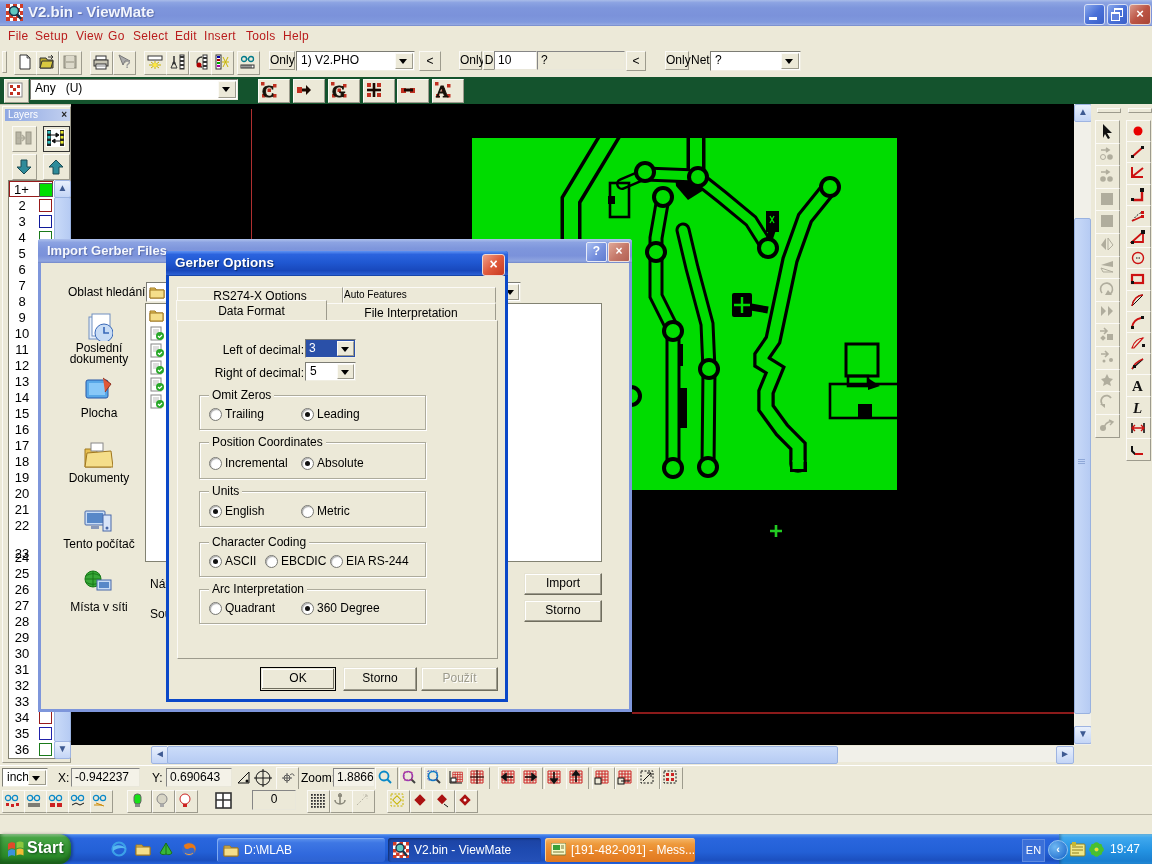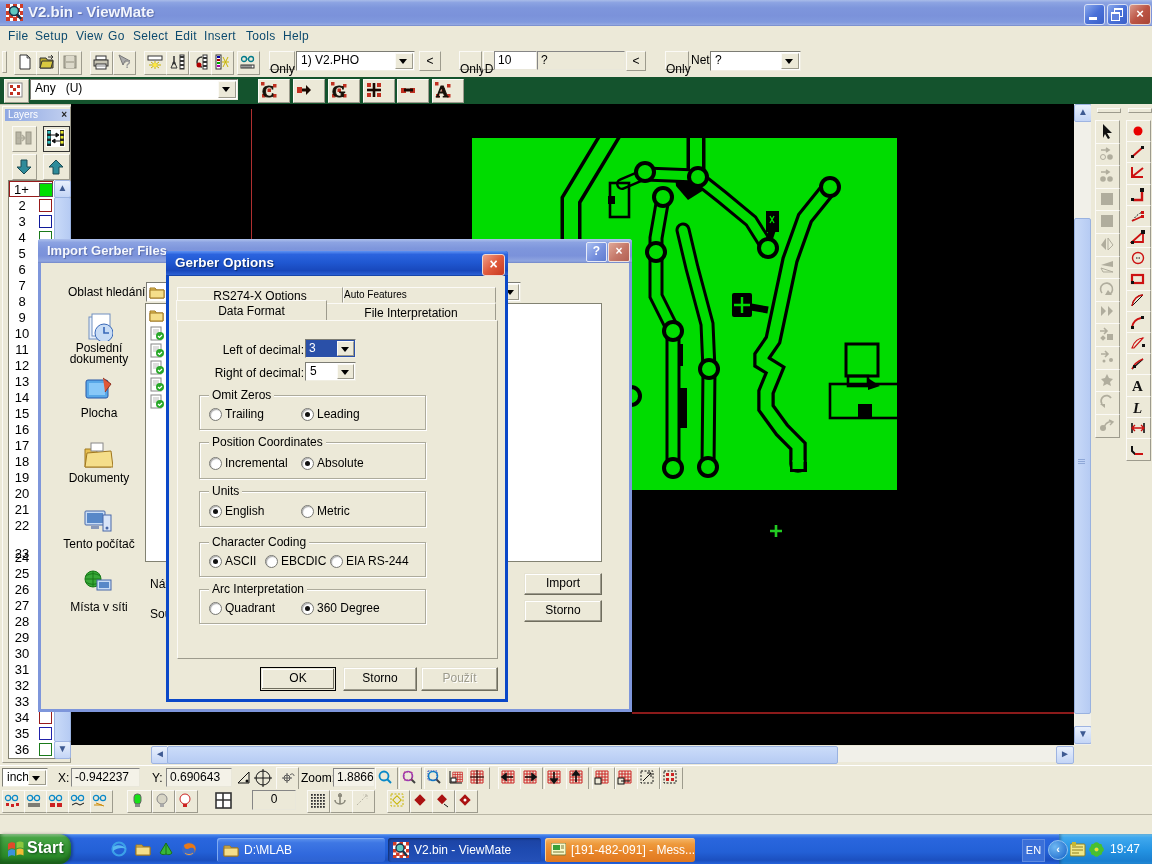--- a/index.html
+++ b/index.html
@@ -4,21 +4,21 @@
 body{width:1152px;height:864px;overflow:hidden;font-family:"Liberation Sans",sans-serif;}
 #root{position:absolute;left:0;top:0;width:1152px;height:864px;background:#ECE9D8;font-size:11px;color:#000;overflow:hidden;}
 .abs{position:absolute;}
 .tbbtn{position:absolute;width:21px;height:22px;background:#ECE9D8;border:1px solid;border-color:#FBFAF6 #9D9B8D #9D9B8D #FBFAF6;}
 .grip{position:absolute;width:3px;background:#ECE9D8;border:1px solid;border-color:#FBFAF6 #9D9B8D #9D9B8D #FBFAF6;}
 .sunkfield{position:absolute;border:1px solid;border-color:#868686 #E9E7DA #E9E7DA #868686;background:#fff;font-size:12px;padding:1px 0 0 3px;box-sizing:border-box;white-space:nowrap;overflow:hidden;}
 .combo{position:absolute;border:1px solid;border-color:#7c7c74 #F0EEE2 #F0EEE2 #7c7c74;background:#fff;box-sizing:border-box;}
 .combo .ctext{position:absolute;left:4px;top:1px;font-size:12px;white-space:nowrap;}
 .cbtn{position:absolute;right:1px;top:1px;bottom:1px;width:16px;background:#ECE9D8;border:1px solid;border-color:#FBFAF6 #9D9B8D #9D9B8D #FBFAF6;}
 .cbtn:after{content:"";position:absolute;left:3px;top:5px;border:4px solid transparent;border-top:5px solid #000;}
-.onlybox{position:absolute;height:19px;background:#ECE9D8;border:1px solid;border-color:#FBFAF6 #9D9B8D #9D9B8D #FBFAF6;font-size:12px;text-align:center;box-sizing:border-box;padding-top:10px;}
+.onlybox{position:absolute;height:19px;background:#ECE9D8;border:1px solid;border-color:#FBFAF6 #9D9B8D #9D9B8D #FBFAF6;font-size:12px;text-align:center;box-sizing:border-box;padding-top:1px;}
 .sbthumb{position:absolute;background:linear-gradient(90deg,#C9DAF8,#B6CBF3);border:1px solid #99B2E0;border-radius:2px;}
 .sbbtn{position:absolute;width:16px;height:16px;background:linear-gradient(180deg,#E9F0FC,#C4D5F6);border:1px solid #9EB4E2;border-radius:2px;color:#3E5A92;font-size:10px;text-align:center;line-height:14px;font-weight:bold;}
 .stbtn{position:absolute;width:21px;height:21px;background:#ECE9D8;border:1px solid;border-color:#FBFAF6 #9D9B8D #9D9B8D #FBFAF6;}
 .grpbox{position:absolute;border:1px solid #ADAB9C;box-shadow:1px 1px 0 #fff, inset 1px 1px 0 #fff;}
 .grpbox .glabel{position:absolute;left:9px;top:-8px;background:#ECE9D8;padding:0 3px;font-size:12px;white-space:nowrap;}
 .radio{position:absolute;width:11px;height:11px;border-radius:50%;background:#fff;border:1px solid #787872;box-shadow:inset 1px 1px 1px #aaa;}
 .radio.sel:after{content:"";position:absolute;left:3px;top:3px;width:5px;height:5px;border-radius:50%;background:#111;}
 .rlabel{position:absolute;font-size:12px;white-space:nowrap;}
 .pushbtn{position:absolute;background:#ECE9D8;border:1px solid;border-color:#E6E3D2 #6F6D5E #6F6D5E #E6E3D2;box-shadow:inset -1px -1px 0 #9D9B8D, inset 1px 1px 0 #FFFFFF;font-size:12px;text-align:center;}
 </style></head><body>
@@ -47,21 +47,21 @@
  <span class="abs" style="left:28px;top:3px;color:#F2F5FC;font-size:15px;font-weight:bold;text-shadow:1px 1px 1px #5A6CAA;">V2.bin - ViewMate</span>
  <div class="abs" style="left:1084px;top:4px;width:19px;height:19px;border-radius:3px;border:1px solid #D8E0F6;background:linear-gradient(135deg,#8BA9EC 0%,#4A71D8 50%,#3A5FC8 100%);">
    <div class="abs" style="left:4px;top:12px;width:8px;height:3px;background:#fff;"></div>
       </div>
  <div class="abs" style="left:1107px;top:4px;width:19px;height:19px;border-radius:3px;border:1px solid #D8E0F6;background:linear-gradient(135deg,#8BA9EC 0%,#4A71D8 50%,#3A5FC8 100%);">
    <div class="abs" style="left:6px;top:3px;width:7px;height:6px;border:1px solid #fff;border-top-width:2px;"></div>
    <div class="abs" style="left:3px;top:7px;width:7px;height:6px;border:1px solid #fff;border-top-width:2px;background:#5F82DE;"></div>
       </div>
  <div class="abs" style="left:1129px;top:4px;width:20px;height:19px;border-radius:3px;border:1px solid #E8D8D4;background:linear-gradient(135deg,#D99A8C 0%,#BC5545 50%,#A84435 100%);color:#fff;font-size:13px;font-weight:bold;text-align:center;line-height:18px;">×</div>
 </div>
-<div class="abs" style="left:0;top:26px;width:1152px;height:20px;background:#ECE9D8;color:#0c4a6e;font-size:12px;letter-spacing:0.3px;">
+<div class="abs" style="left:0;top:26px;width:1152px;height:20px;background:#ECE9D8;color:#b91c1c;font-size:12px;letter-spacing:0.3px;">
       <span class="abs" style="left:8px;top:3px;">File</span>
       <span class="abs" style="left:35px;top:3px;">Setup</span>
       <span class="abs" style="left:76px;top:3px;">View</span>
       <span class="abs" style="left:108px;top:3px;">Go</span>
       <span class="abs" style="left:133px;top:3px;">Select</span>
       <span class="abs" style="left:175px;top:3px;">Edit</span>
       <span class="abs" style="left:204px;top:3px;">Insert</span>
       <span class="abs" style="left:246px;top:3px;">Tools</span>
       <span class="abs" style="left:283px;top:3px;">Help</span>
     </div>

